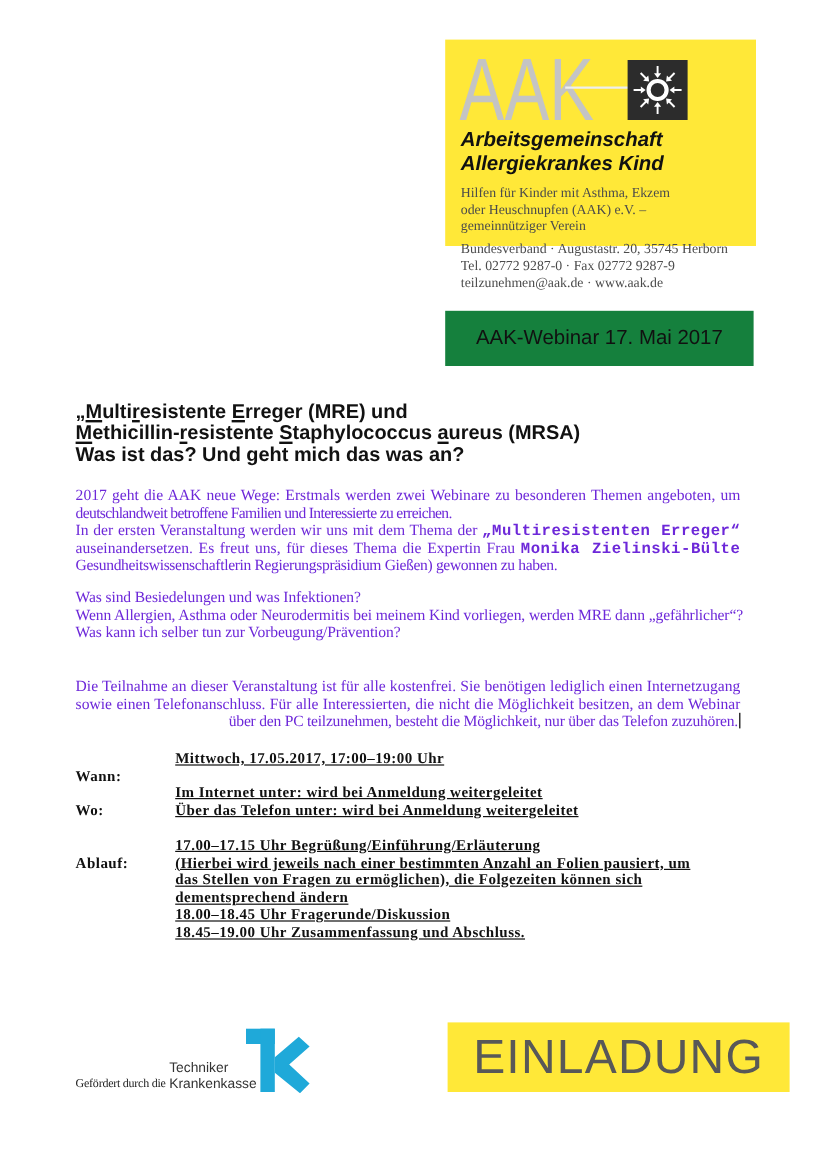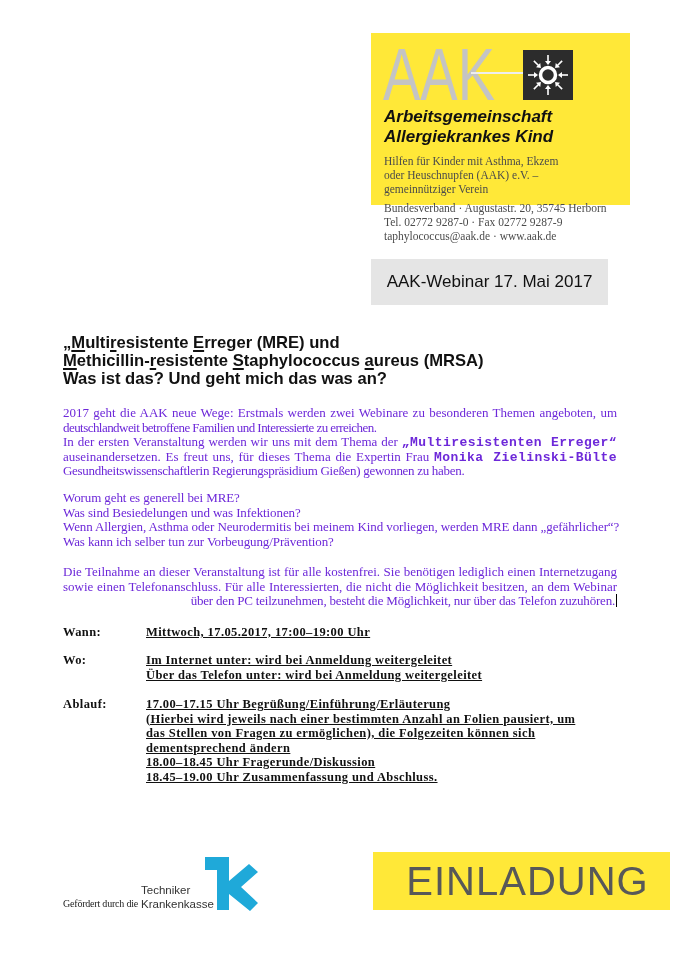--- a/index.html
+++ b/index.html
@@ -16,21 +16,21 @@
     left: 13px; top: 74px; font-family: "Liberation Sans", sans-serif; font-weight: bold;
     font-size: 17px; line-height: 20px; color: #111111; white-space: nowrap; font-style: italic;
   }
   .small-lines {
     left: 13px; font-family: "Liberation Serif", serif; font-size: 11.5px; line-height: 14px;
     color: #4b4b4b; white-space: nowrap;
   }
   .tagline { top: 121px; }
   .contact { top: 168px; }
   .banner {
-    left: 371px; top: 259px; width: 237px; height: 46px; background: #e5e5e5;
+    left: 371px; top: 259px; width: 257px; height: 46px; background: #15803d;
     font-family: "Liberation Sans", sans-serif; font-size: 17px; line-height: 46px;
     text-align: center; color: #111111; white-space: nowrap;
   }
 
   
   .title {
     left: 63px; top: 334px; font-family: Liberation Sans, sans-serif; font-weight: bold;
     font-size: 16.6px; line-height: 18px; color: #111111; white-space: nowrap;
   }
   .u { text-decoration: underline; text-decoration-thickness: 1.5px; text-underline-offset: 2px; }
@@ -45,34 +45,34 @@
   .qline { letter-spacing: -0.1px; }
   .bs { font-weight: bold; letter-spacing: 0.45px; font-family: Liberation Mono, monospace; }
   .cursor {
     display: inline-block; width: 1px; height: 13px; background: #000000;
     vertical-align: -2px; margin-left: 1px;
   }
 
   
   .details { left: 63px; width: 560px; font-size: 12.5px; line-height: 14.5px; font-weight: bold; letter-spacing: 0.4px; color: #111111; }
   .drow { position: absolute; left: 0; width: 560px; }
-  .dlabel { position: absolute; left: 0; top: 0; white-space: nowrap; }
+  .dlabel { position: absolute; left: 0; top: 15px; white-space: nowrap; }
   .dvals { position: absolute; left: 83px; top: 0; white-space: nowrap; text-decoration: underline; }
   .dvals div { height: 14.5px; }
 
   
   .sponsor-prefix { left: 63px; top: 897px; font-size: 10px; line-height: 14px; color: #222222; white-space: nowrap; letter-spacing: -0.2px; }
   .tk-name { left: 141px; font-family: "Liberation Sans", sans-serif; font-size: 11.5px; line-height: 14px; color: #333333; white-space: nowrap; }
   .tk-name.l1 { top: 883px; }
   .tk-name.l2 { top: 897px; }
   .tk-logo { left: 205px; top: 857px; }
   .invite {
     left: 373px; top: 852px; width: 285px; height: 58px; background: #FFE838;
     font-family: "Liberation Sans", sans-serif; font-size: 40px; line-height: 58px;
-    letter-spacing: 1px; color: #585858; text-align: center; white-space: nowrap; padding-left: 12px;
+    letter-spacing: 1px; color: #585858; text-align: center; white-space: nowrap;
   }
 </style>
 </head>
 <body>
 
 <div id="page">
 
   <div class="abs yellow-box">
     <svg class="logo-svg" width="259" height="80" viewBox="0 0 259 80">
       <text x="12" y="67" font-size="74" textLength="112" lengthAdjust="spacingAndGlyphs" fill="#C4C4C4" font-family="'Liberation Sans', sans-serif">AAK</text>
@@ -123,42 +123,41 @@
 
     <div class="abs small-lines tagline">
       <div>Hilfen für Kinder mit Asthma, Ekzem</div>
       <div>oder Heuschnupfen (AAK) e.V. –</div>
       <div>gemeinnütziger Verein</div>
     </div>
 
     <div class="abs small-lines contact">
       <div>Bundesverband · Augustastr. 20, 35745 Herborn</div>
       <div>Tel. 02772 9287-0 · Fax 02772 9287-9</div>
-      <div>taphylococcus@aak.de · www.aak.de</div>
+      <div>teilzunehmen@aak.de · www.aak.de</div>
     </div>
   </div>
 
   <div class="abs banner">AAK-Webinar 17. Mai 2017</div>
 
   <div class="abs title">
     <div><span>„</span><span class="u">M</span><span>ulti</span><span class="u">r</span><span>esistente </span><span class="u">E</span><span>rreger (MRE) und</span></div>
     <div><span class="u">M</span><span>ethicillin-</span><span class="u">r</span><span>esistente </span><span class="u">S</span><span>taphylococcus </span><span class="u">a</span><span>ureus (MRSA)</span></div>
     <div><span>Was ist das? Und geht mich das was an?</span></div>
   </div>
 
   <div class="abs para" style="top:406px;">
     <div class="line just"><span>2017 geht die AAK neue Wege: Erstmals werden zwei Webinare zu besonderen Themen angeboten, um</span></div>
     <div class="line cond1"><span>deutschlandweit betroffene Familien und Interessierte zu erreichen.</span></div>
     <div class="line just"><span>In der ersten Veranstaltung werden wir uns mit dem Thema der </span><span class="bs">„Multiresistenten Erreger“</span><span class="bs" style="font-weight:normal"> (MRE)</span></div>
     <div class="line just"><span>auseinandersetzen. Es freut uns, für dieses Thema die Expertin Frau </span><span class="bs">Monika Zielinski-Bülte</span><span> (Ärztin und</span></div>
     <div class="line cond2"><span>Gesundheitswissenschaftlerin Regierungspräsidium Gießen) gewonnen zu haben.</span></div>
   </div>
 
   <div class="abs para" style="top:491px;">
-    <div class="line qline">Worum geht es generell bei MRE?</div>
     <div class="line qline">Was sind Besiedelungen und was Infektionen?</div>
     <div class="line qline">Wenn Allergien, Asthma oder Neurodermitis bei meinem Kind vorliegen, werden MRE dann „gefährlicher“?</div>
     <div class="line qline">Was kann ich selber tun zur Vorbeugung/Prävention?</div>
   </div>
 
   <div class="abs para" style="top:565px;">
     <div class="line just"><span>Die Teilnahme an dieser Veranstaltung ist für alle kostenfrei. Sie benötigen lediglich einen Internetzugang</span></div>
     <div class="line just"><span>sowie einen Telefonanschluss. Für alle Interessierten, die nicht die Möglichkeit besitzen, an dem Webinar</span></div>
     <div class="line cond3"><span>über den PC teilzunehmen, besteht die Möglichkeit, nur über das Telefon zuzuhören.</span><span class="cursor"></span></div>
   </div>

